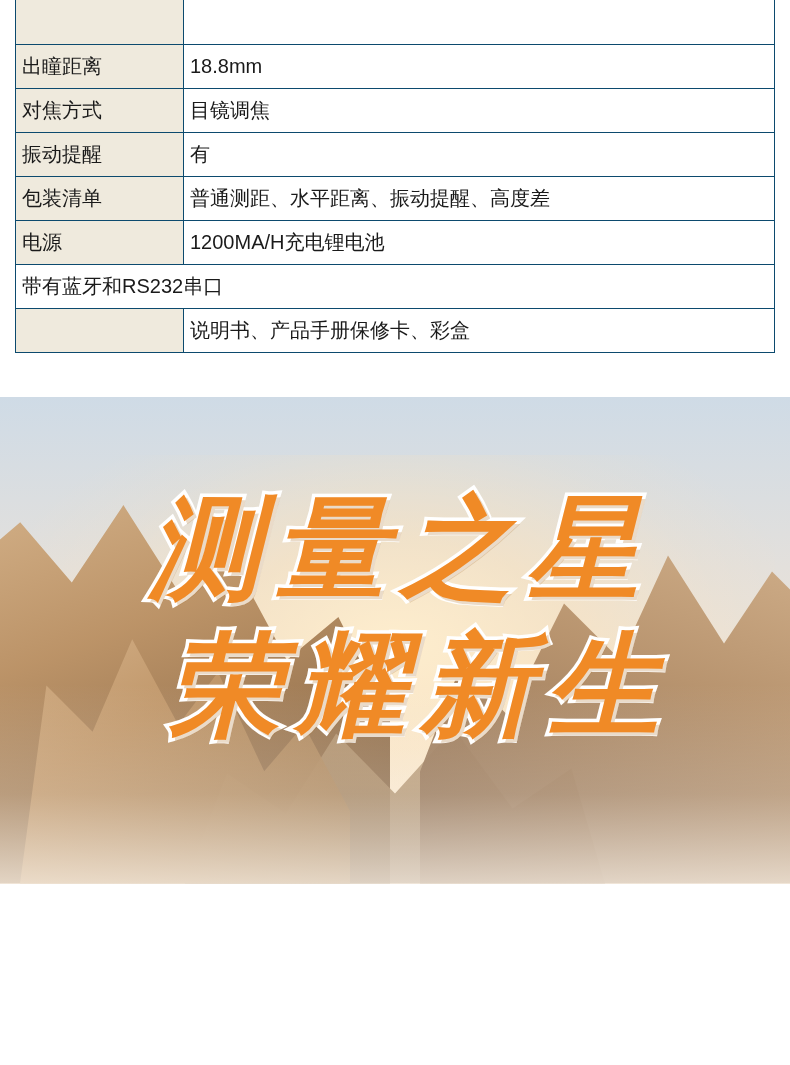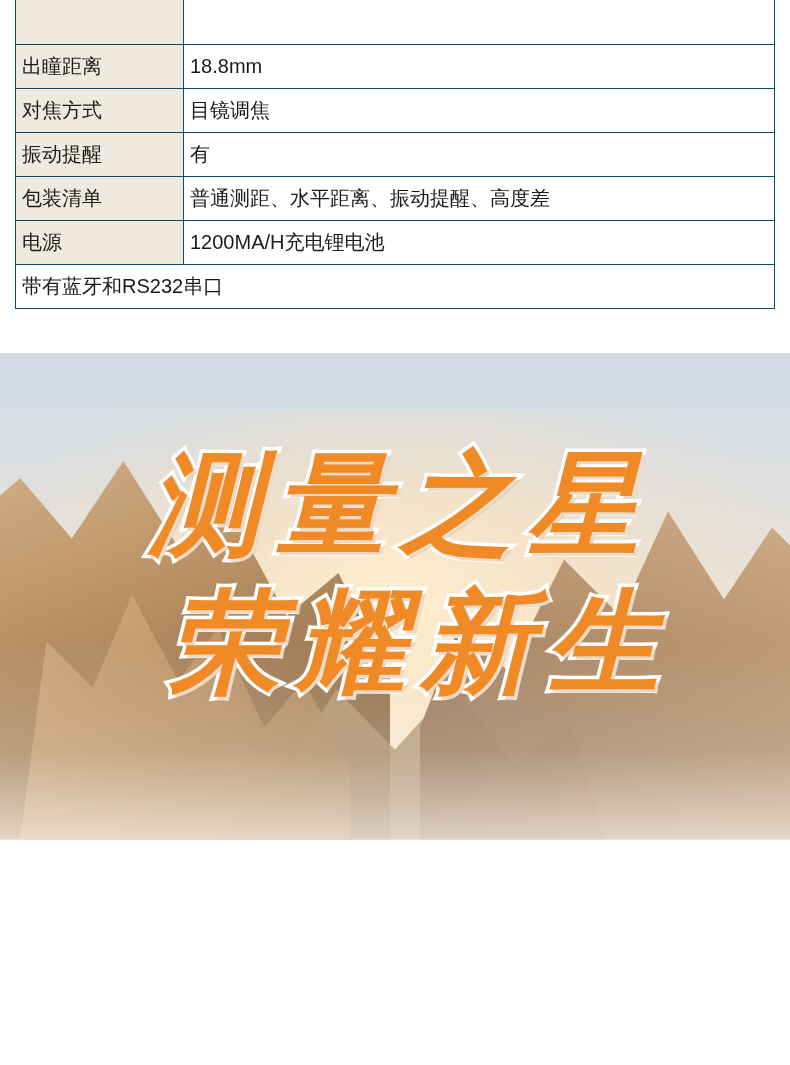--- a/index.html
+++ b/index.html
@@ -158,20 +158,21 @@
     text-shadow:
        3px 3px 0 rgba(170,110,40,0.25);
   }
   .line1 {
     font-size: 112px;
     margin-bottom: 26px;
   }
   .line2 {
     font-size: 112px;
     margin-left: 40px;
+    font-family: Liberation Serif, serif;
   }
 </style>
 </head>
 <body>
 
 <div class="spec-wrap">
   <table class="spec">
     <tbody>
 
       <tr class="cut">
@@ -206,20 +207,24 @@
         <td class="label">电源</td>
         <td class="value">1200MA/H充电锂电池</td>
       </tr>
 
 
       <tr>
         <td class="value full" colspan="2">带有蓝牙和RS232串口</td>
       </tr>
 
 
+      <tr>
+        <td class="label blank"></td>
+        <td class="value">说明书、产品手册保修卡、彩盒</td>
+      </tr>
 
     </tbody>
   </table>
 </div>
 
 <div class="banner">
   <div class="glow"></div>
   <div class="mtn-left"></div>
   <div class="mtn-mid"></div>
   <div class="mtn-right"></div>

